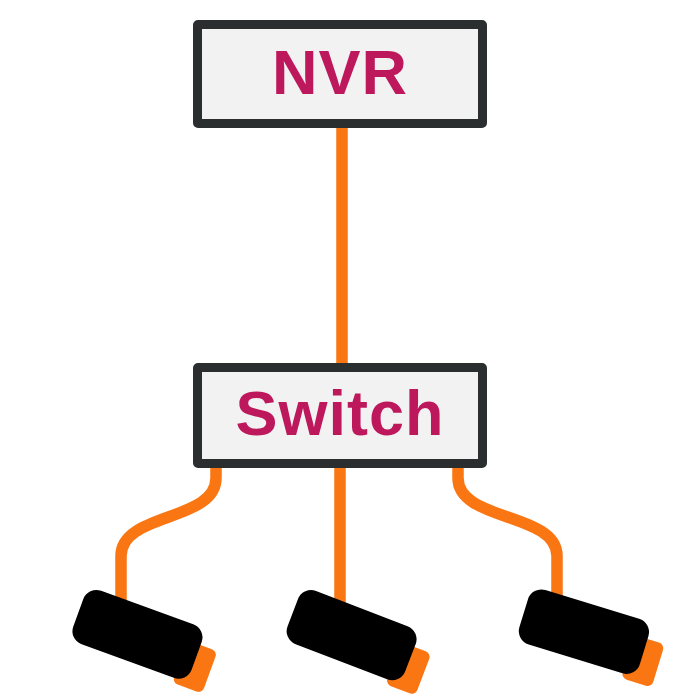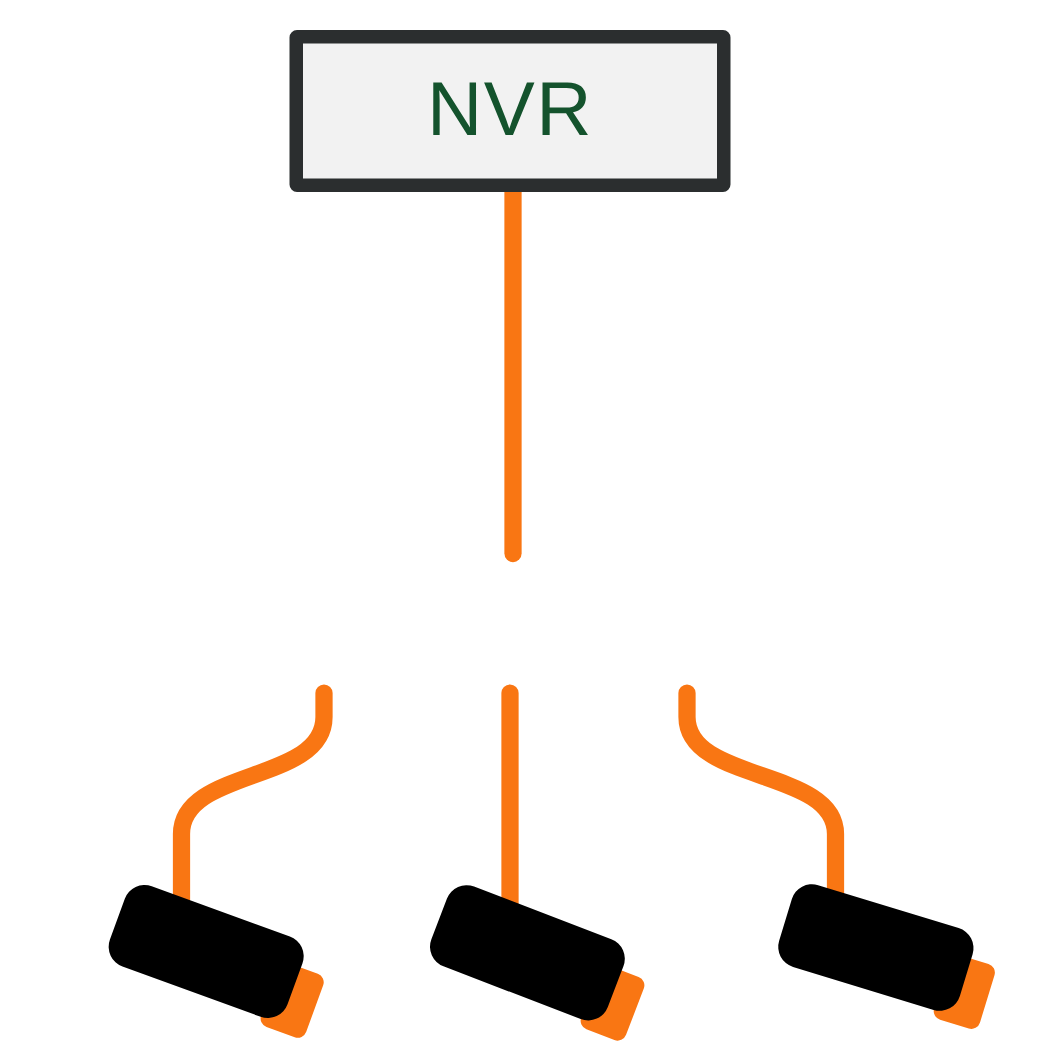--- a/index.html
+++ b/index.html
@@ -13,24 +13,24 @@
   .wires{position:absolute;left:0;top:0;width:700px;height:700px;}
   .node-box{
     position:absolute;
     box-sizing:border-box;
     background:#F2F2F2;
     border:9px solid #2B2E2F;
     border-radius:5px;
     display:flex;align-items:center;justify-content:center;
   }
   .node-box span{
-    font-size:51px;
-    font-weight:400;
+    font-size:63px;
+    font-weight:700;
     letter-spacing:1px;
-    color:#14532d;
+    color:#be185d;
     line-height:1;
     padding-bottom:4px;
   }
   .nvr-box{left:193px;top:20px;width:294px;height:108px;}
   .switch-box{left:193px;top:363px;width:294px;height:105px;}
   .cable{stroke:#F97613;stroke-width:11.5;fill:none;stroke-linecap:round;}
   .cam-body{fill:#000000;}
   .cam-lens{fill:#F97613;}
 </style>
 </head>
@@ -58,14 +58,17 @@
     <g transform="translate(532,586) rotate(17)">
       <rect class="cam-lens" x="112" y="17" width="32" height="45" rx="6"></rect>
       <rect class="cam-body" x="0" y="0" width="126" height="57" rx="14"></rect>
     </g>
   </svg>
 
   <div class="node-box nvr-box">
     <span>NVR</span>
   </div>
 
+  <div class="node-box switch-box">
+    <span>Switch</span>
+  </div>
 
 </div>
 
 </body></html>

